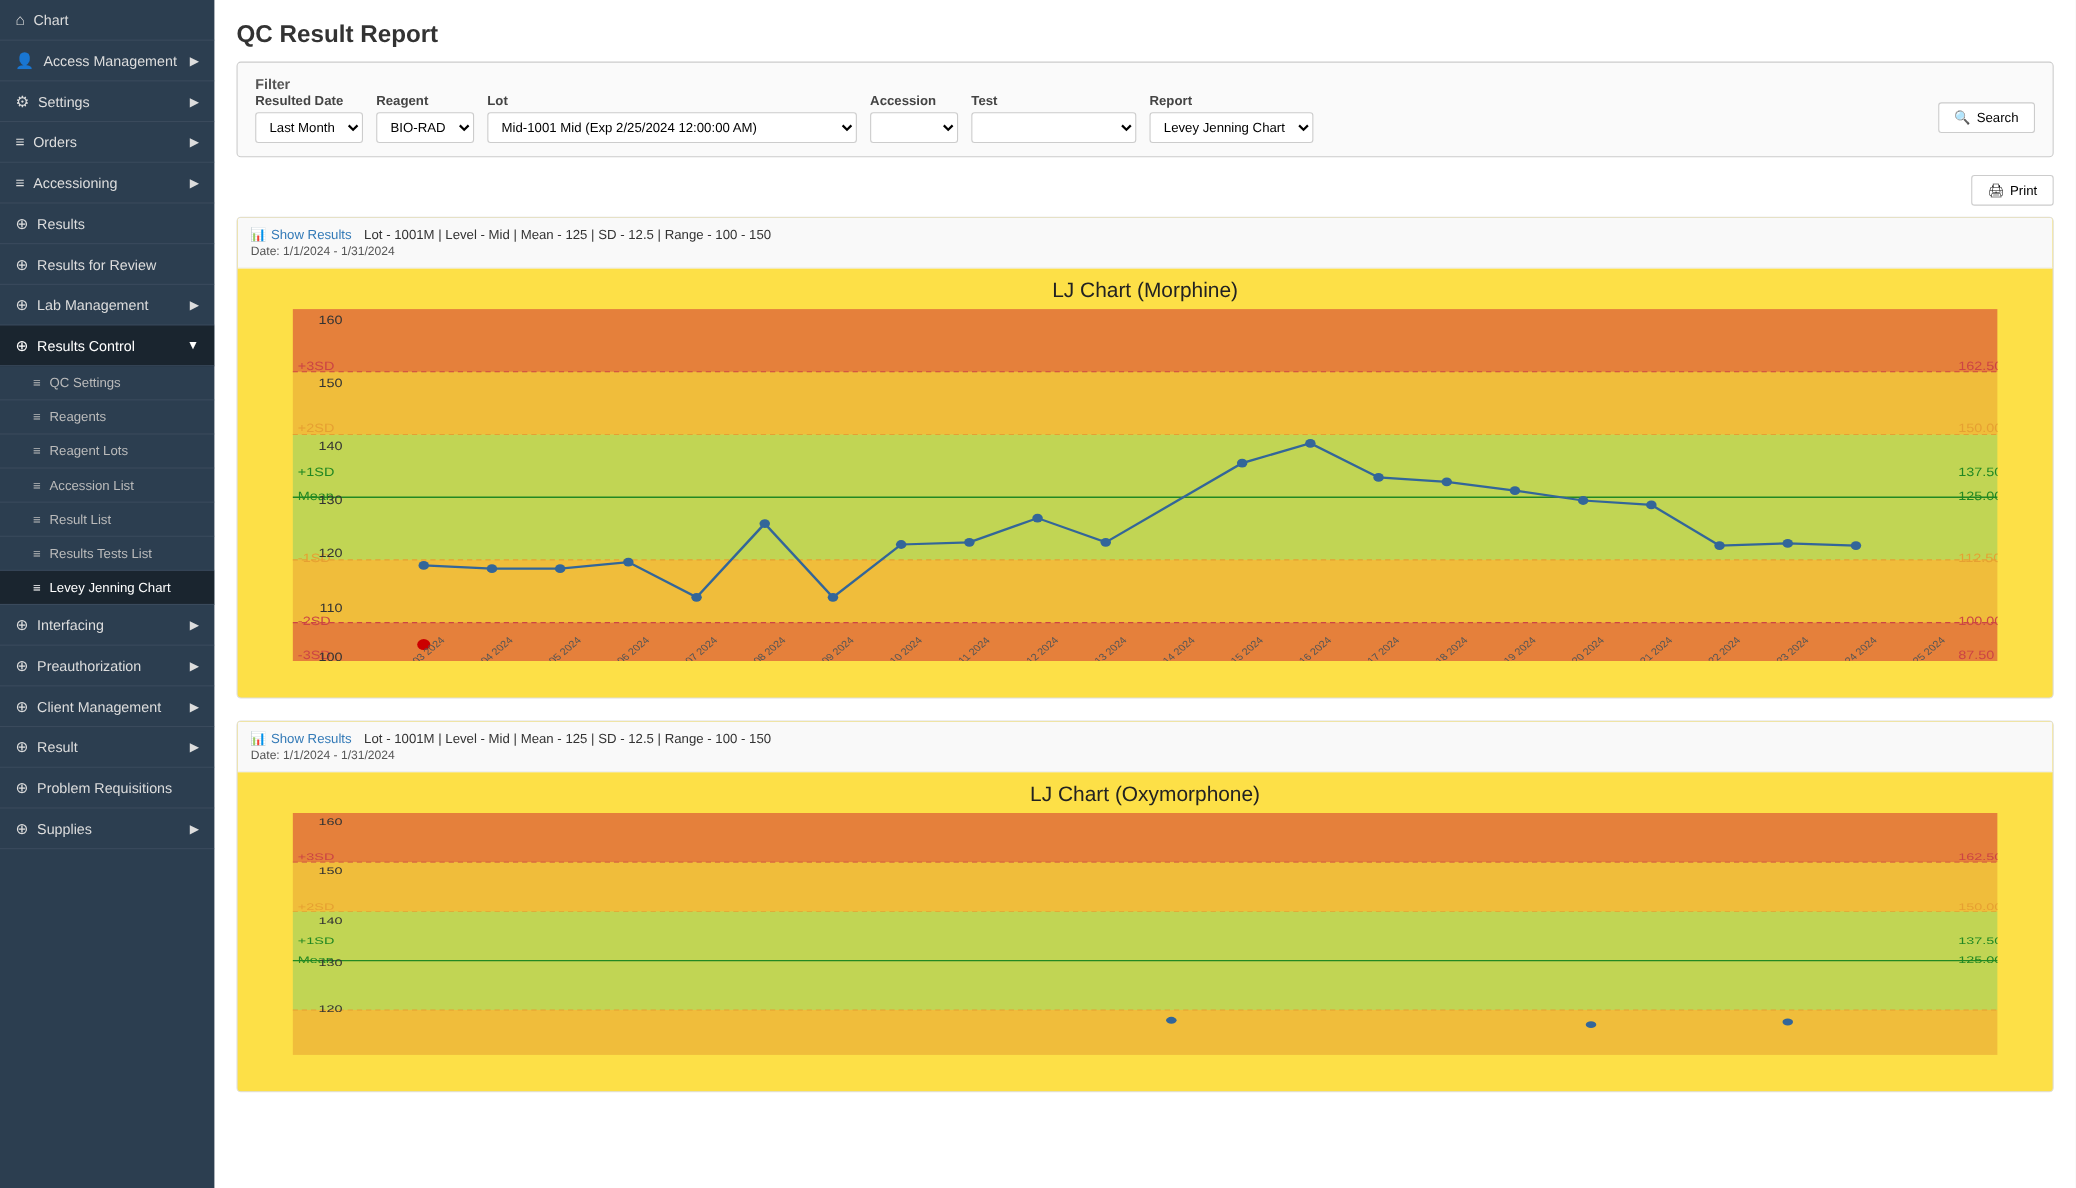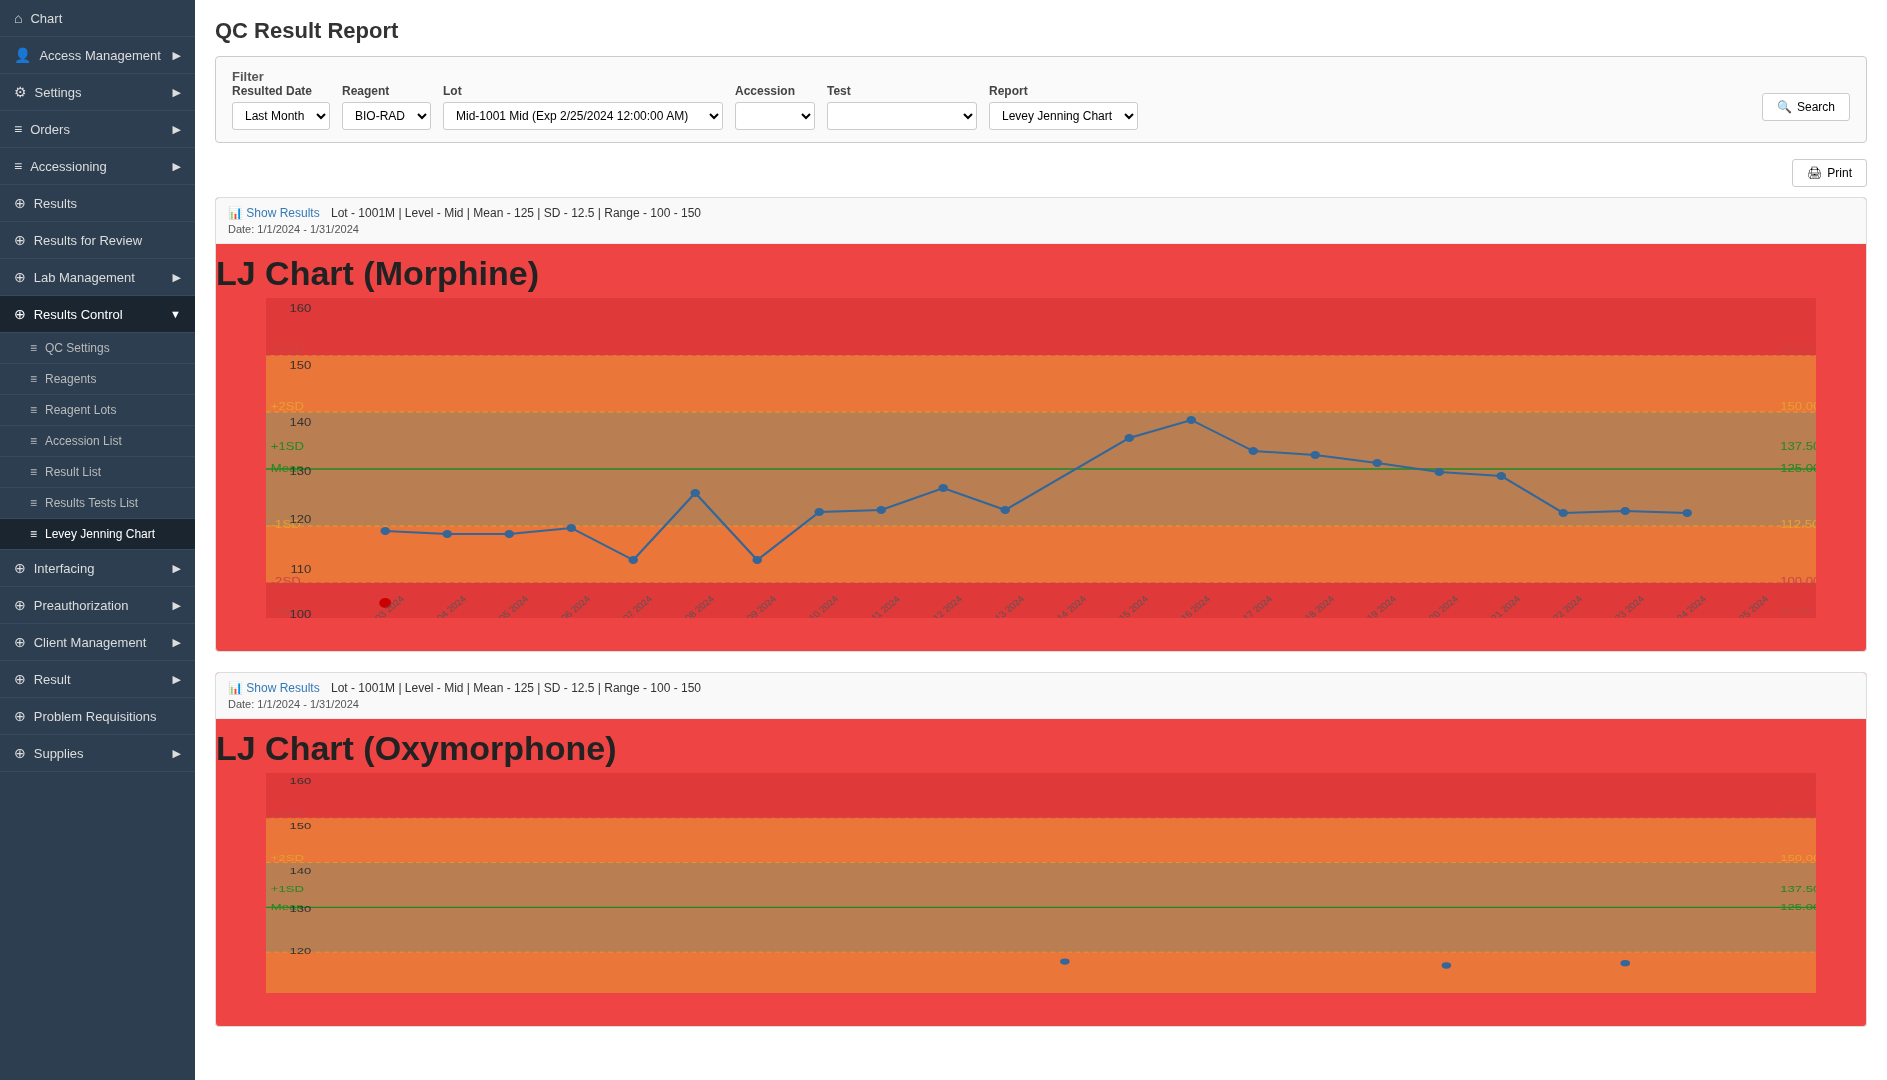--- a/index.html
+++ b/index.html
@@ -127,44 +127,44 @@
       align-items: center;
       gap: 5px;
     }
 
     
     .chart-container {
       border: 1px solid #ddd;
       border-radius: 4px;
       margin-bottom: 20px;
       overflow: hidden;
-      background: #ef4444;
+      background: #fde047;
     }
     .chart-header {
       padding: 8px 12px;
       font-size: 12px;
       color: #333;
       border-bottom: 1px solid #eee;
       background: #f9f9f9;
     }
     .show-results-link {
       color: #337ab7;
       cursor: pointer;
       margin-right: 8px;
       font-size: 12px;
     }
     .chart-meta {
       font-size: 11px;
       color: #555;
       margin-top: 3px;
     }
     .chart-title {
-      text-align: left;
-      font-size: 34px;
-      font-weight: bold;
+      text-align: center;
+      font-size: 19px;
+      font-weight: normal;
       color: #222;
       padding: 10px 0 5px 0;
     }
     .lj-chart-wrap {
       position: relative;
       padding: 0 50px 30px 50px;
     }
     .lj-chart-svg {
       width: 100%;
       height: 320px;
@@ -294,21 +294,21 @@
         </div>
         <div class="filter-field">
           <label>Reagent</label>
           <select>
             <option>BIO-RAD</option>
             <option>Other</option>
           </select>
         </div>
         <div class="filter-field">
           <label>Lot</label>
-          <select style="width:280px;">
+          <select style="width:336px;">
             <option>Mid-1001 Mid (Exp 2/25/2024 12:00:00 AM)</option>
           </select>
         </div>
         <div class="filter-field">
           <label>Accession</label>
           <select style="width:80px;"></select>
         </div>
         <div class="filter-field">
           <label>Test</label>
           <select style="width:150px;"></select>

